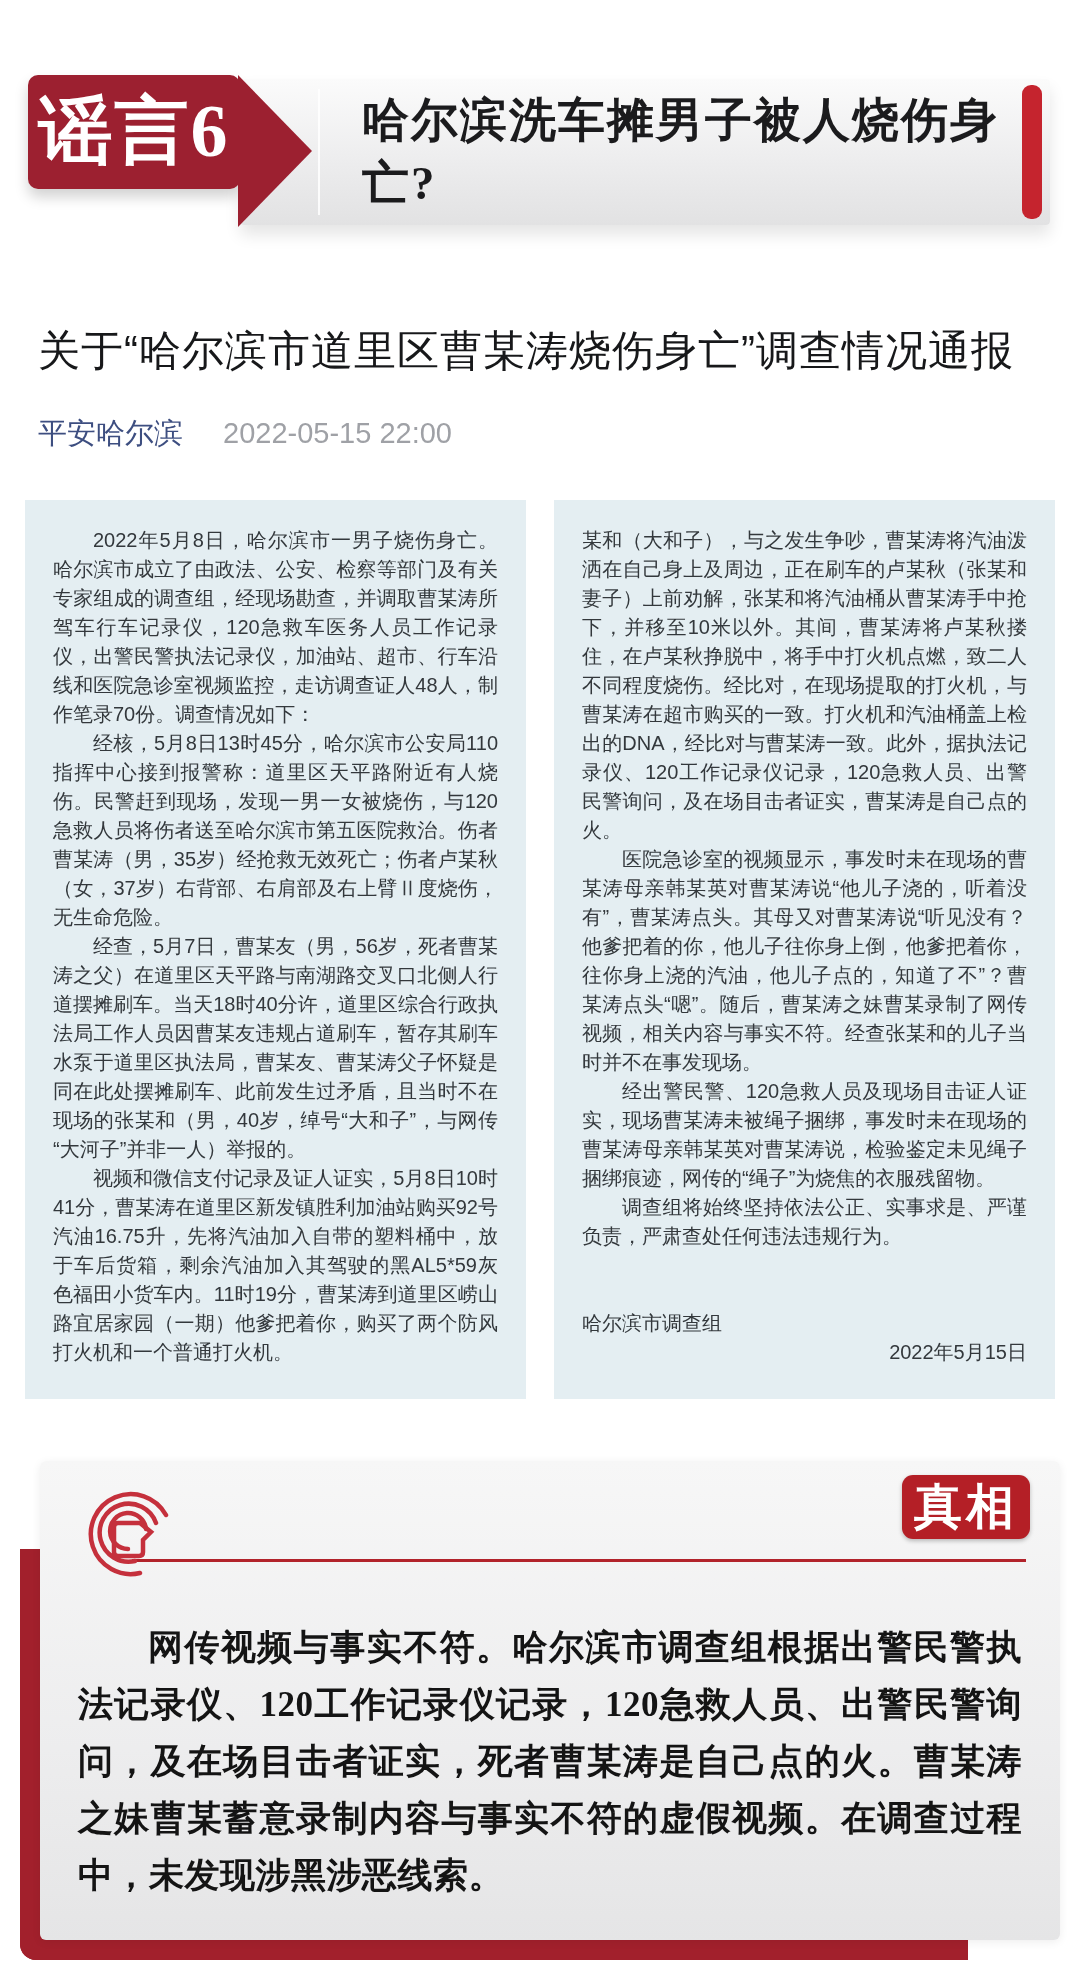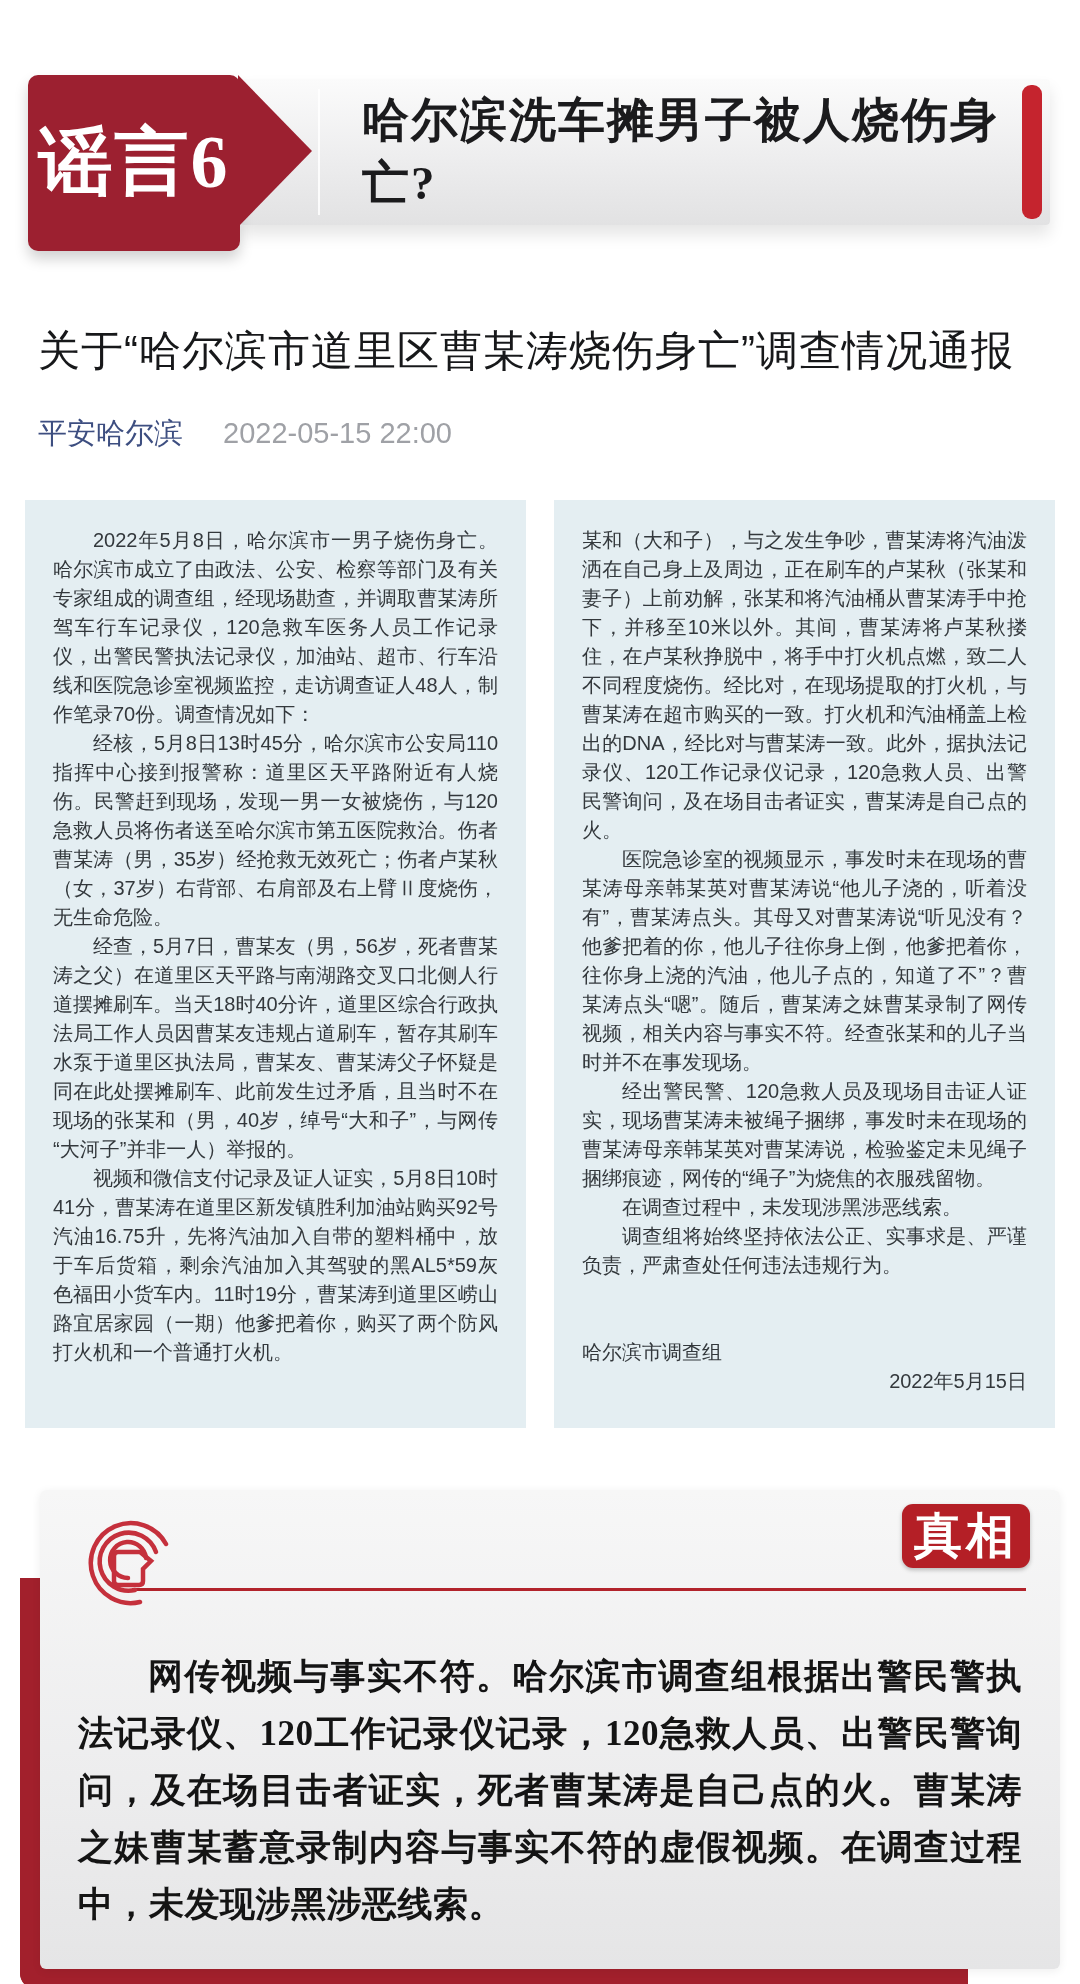--- a/index.html
+++ b/index.html
@@ -8,21 +8,21 @@
 
   
   .banner{position:relative;margin:75px 30px 0 28px;height:152px;}
   .banner-panel{position:absolute;left:212px;top:4px;right:0;height:146px;
     background:linear-gradient(180deg,#fbfbfb 0%,#ededee 55%,#e2e2e3 100%);
     border-radius:4px;box-shadow:0 10px 16px rgba(0,0,0,0.10);}
   .banner-panel::after{content:"";position:absolute;left:78px;top:10px;bottom:10px;width:2px;background:rgba(255,255,255,0.85);}
   .banner-accent{position:absolute;right:8px;top:6px;width:20px;height:134px;border-radius:9px;background:#c5242e;}
   .banner-title{position:absolute;left:122px;top:0;height:100%;display:flex;align-items:center;
     font-family:Liberation Serif, serif;font-weight:700;font-size:47px;color:#1b1b1d;letter-spacing:2px;}
-  .rumor-tag{position:absolute;left:0;top:0;width:212px;height:176px;background:#9c2030;border-radius:10px;
+  .rumor-tag{position:absolute;left:0;top:0;width:212px;height:114px;background:#9c2030;border-radius:10px;
     display:flex;align-items:center;justify-content:center;z-index:2;
     box-shadow:0 8px 14px rgba(0,0,0,0.18);}
   .rumor-tag-label{color:#fff;font-family:"Liberation Serif",serif;font-size:74px;font-weight:700;letter-spacing:2px;}
   .rumor-arrow{position:absolute;left:210px;top:0;width:74px;height:152px;background:#9c2030;
     clip-path:polygon(0 0,100% 50%,0 100%);z-index:2;}
 
   
   .article-title{margin:92px 38px 0;font-size:42px;line-height:63px;color:#17181a;font-weight:500;letter-spacing:1px;}
   .byline{margin:32px 38px 0;display:flex;align-items:baseline;gap:40px;font-size:29px;}
   .author{color:#3d4e80;font-weight:500;}
@@ -81,21 +81,20 @@
       <div class="col">
         <p>2022年5月8日，哈尔滨市一男子烧伤身亡。哈尔滨市成立了由政法、公安、检察等部门及有关专家组成的调查组，经现场勘查，并调取曹某涛所驾车行车记录仪，120急救车医务人员工作记录仪，出警民警执法记录仪，加油站、超市、行车沿线和医院急诊室视频监控，走访调查证人48人，制作笔录70份。调查情况如下：</p>
         <p>经核，5月8日13时45分，哈尔滨市公安局110指挥中心接到报警称：道里区天平路附近有人烧伤。民警赶到现场，发现一男一女被烧伤，与120急救人员将伤者送至哈尔滨市第五医院救治。伤者曹某涛（男，35岁）经抢救无效死亡；伤者卢某秋（女，37岁）右背部、右肩部及右上臂Ⅱ度烧伤，无生命危险。</p>
         <p>经查，5月7日，曹某友（男，56岁，死者曹某涛之父）在道里区天平路与南湖路交叉口北侧人行道摆摊刷车。当天18时40分许，道里区综合行政执法局工作人员因曹某友违规占道刷车，暂存其刷车水泵于道里区执法局，曹某友、曹某涛父子怀疑是同在此处摆摊刷车、此前发生过矛盾，且当时不在现场的张某和（男，40岁，绰号“大和子”，与网传“大河子”并非一人）举报的。</p>
         <p>视频和微信支付记录及证人证实，5月8日10时41分，曹某涛在道里区新发镇胜利加油站购买92号汽油16.75升，先将汽油加入自带的塑料桶中，放于车后货箱，剩余汽油加入其驾驶的黑AL5*59灰色福田小货车内。11时19分，曹某涛到道里区崂山路宜居家园（一期）他爹把着你，购买了两个防风打火机和一个普通打火机。</p>
       </div>
       <div class="col">
         <p class="cont">某和（大和子），与之发生争吵，曹某涛将汽油泼洒在自己身上及周边，正在刷车的卢某秋（张某和妻子）上前劝解，张某和将汽油桶从曹某涛手中抢下，并移至10米以外。其间，曹某涛将卢某秋搂住，在卢某秋挣脱中，将手中打火机点燃，致二人不同程度烧伤。经比对，在现场提取的打火机，与曹某涛在超市购买的一致。打火机和汽油桶盖上检出的DNA，经比对与曹某涛一致。此外，据执法记录仪、120工作记录仪记录，120急救人员、出警民警询问，及在场目击者证实，曹某涛是自己点的火。</p>
         <p>医院急诊室的视频显示，事发时未在现场的曹某涛母亲韩某英对曹某涛说“他儿子浇的，听着没有”，曹某涛点头。其母又对曹某涛说“听见没有？他爹把着的你，他儿子往你身上倒，他爹把着你，往你身上浇的汽油，他儿子点的，知道了不”？曹某涛点头“嗯”。随后，曹某涛之妹曹某录制了网传视频，相关内容与事实不符。经查张某和的儿子当时并不在事发现场。</p>
         <p>经出警民警、120急救人员及现场目击证人证实，现场曹某涛未被绳子捆绑，事发时未在现场的曹某涛母亲韩某英对曹某涛说，检验鉴定未见绳子捆绑痕迹，网传的“绳子”为烧焦的衣服残留物。</p>
-        <p>在调查过程中，未发现涉黑涉恶线索。</p>
         <p>调查组将始终坚持依法公正、实事求是、严谨负责，严肃查处任何违法违规行为。</p>
         <p class="sig">哈尔滨市调查组</p>
         <p class="sig-date">2022年5月15日</p>
       </div>
     </div>
   </div>
 
   <div class="truth">
     <div class="truth-frame"></div>
     <div class="truth-card">

